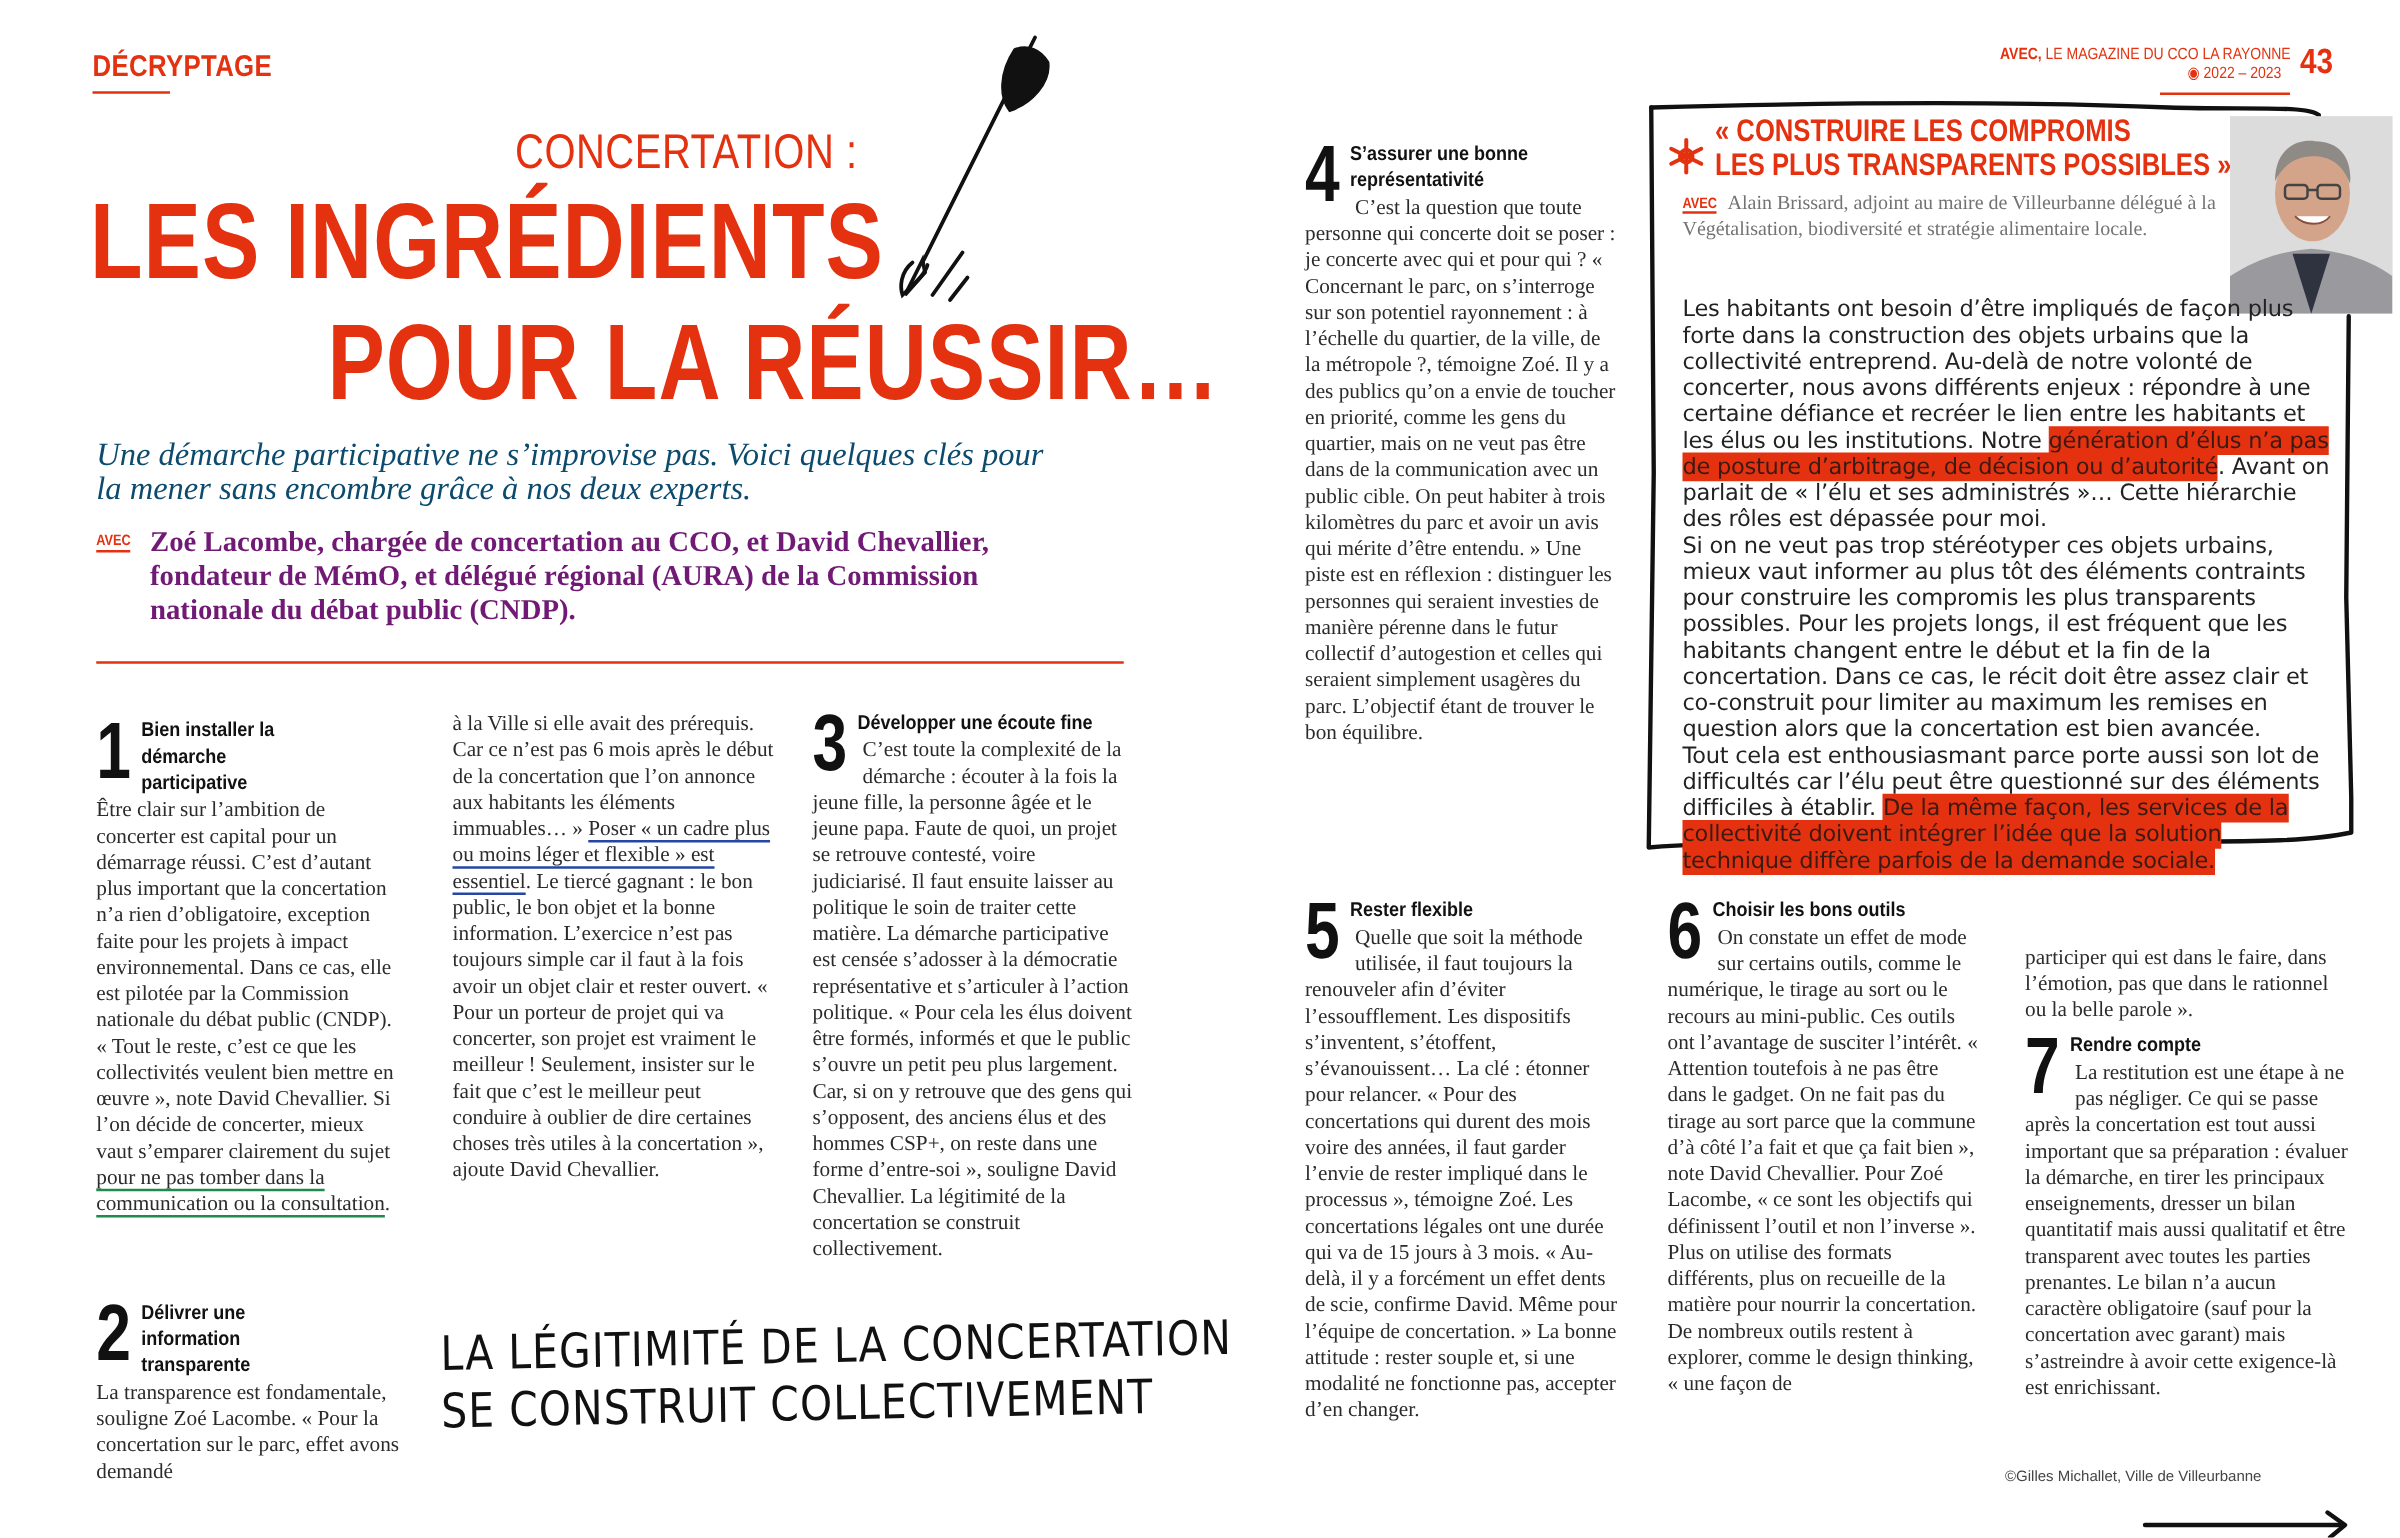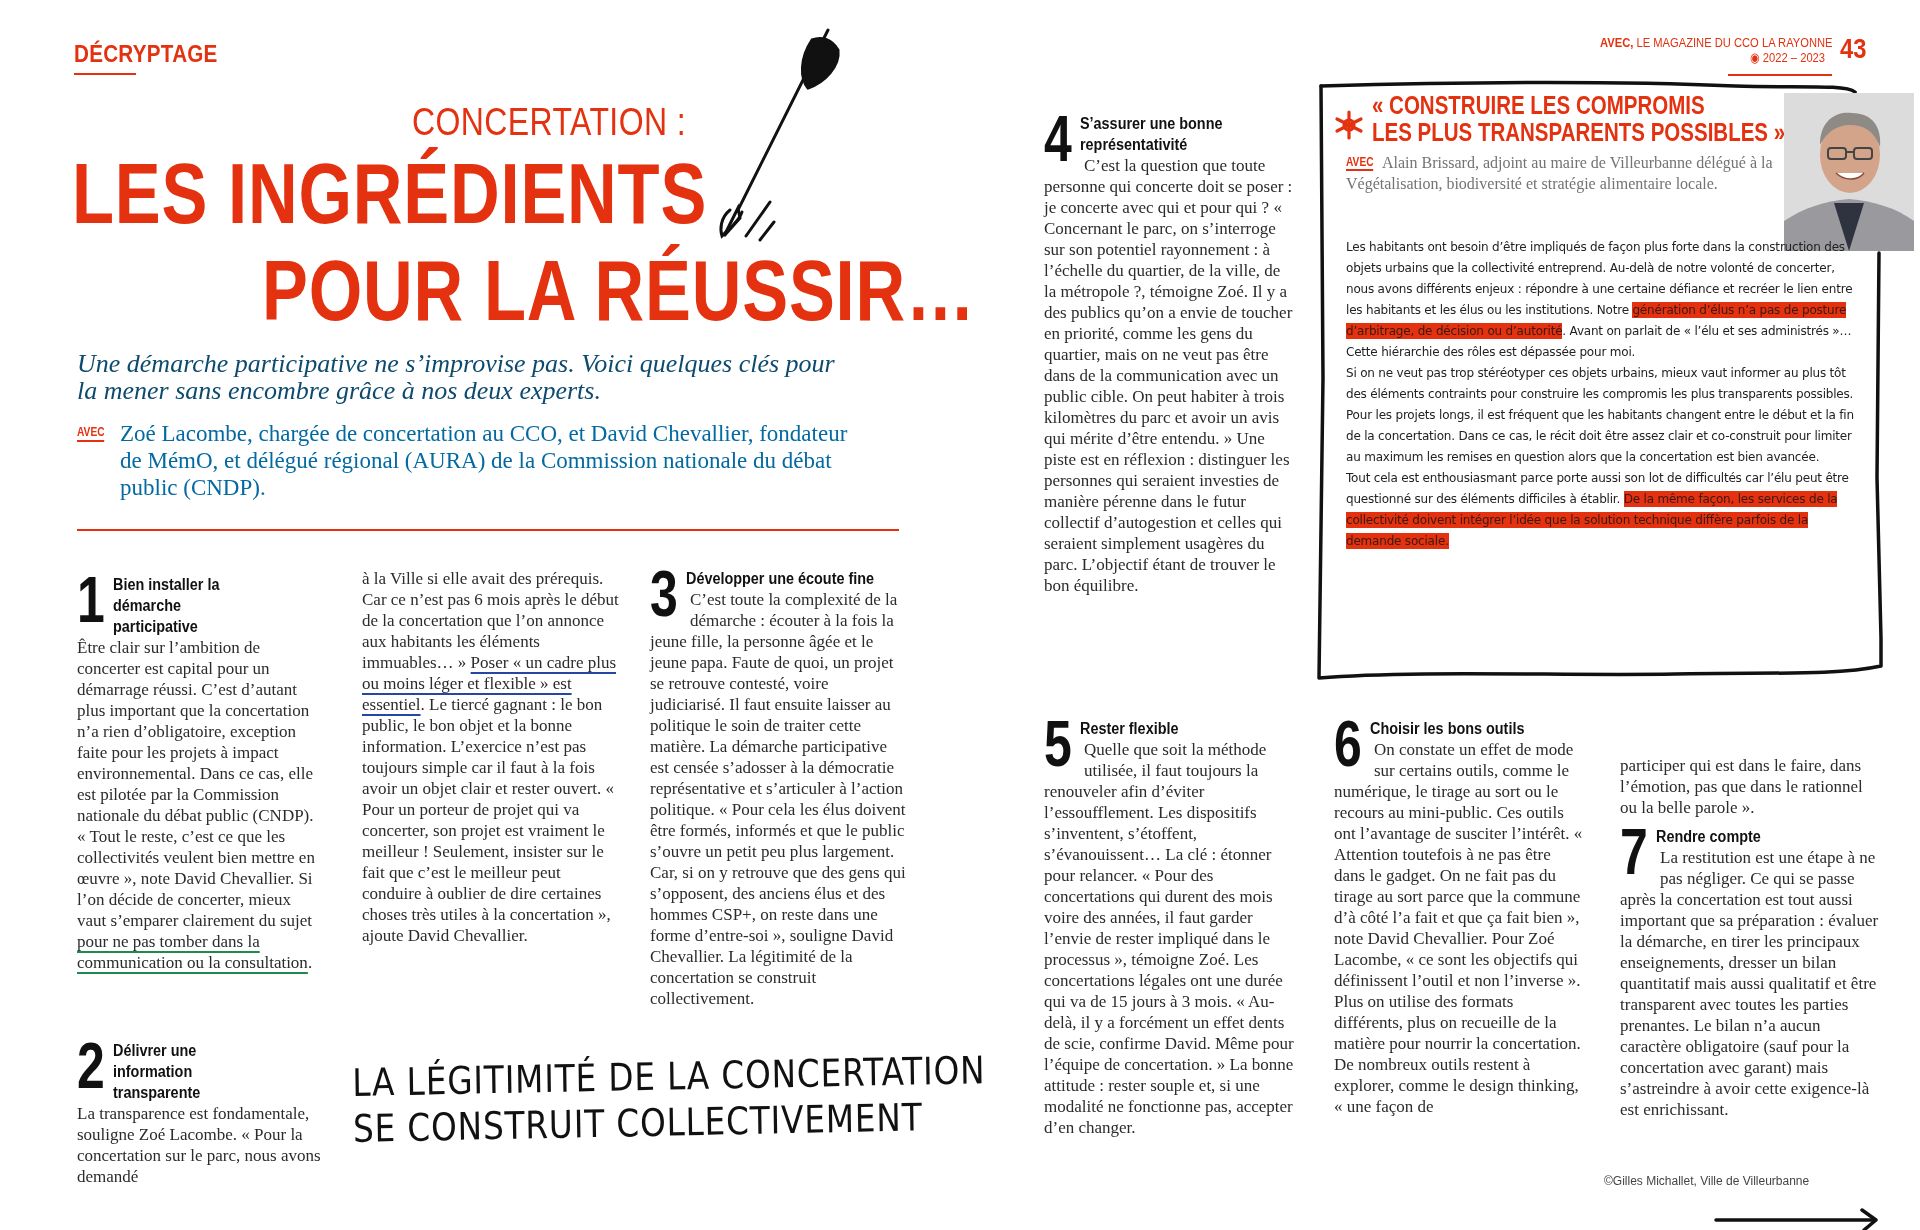--- a/index.html
+++ b/index.html
@@ -17,21 +17,21 @@
   .title-line { font-family:"Liberation Sans", sans-serif; font-weight:bold; color:#e4310f; font-size:86px;
      line-height:86px; transform:scaleX(0.80); transform-origin:left; white-space:nowrap; letter-spacing:1px; }
   #title-1 { left:72px; top:150px; }
   #title-2 { left:262px; top:247px; }
 
   #subtitle { left:77px; top:350px; width:780px; font-family:"Liberation Serif", serif; font-style:italic;
      font-size:26px; line-height:27px; color:#0c4a6e; }
   #byline-label { left:77px; top:425px; font-family:"Liberation Sans", sans-serif; font-weight:bold; font-size:12px;
      color:#e4310f; border-bottom:2px solid #e4310f; transform:scaleX(0.85); transform-origin:left; padding-bottom:1px; }
   #byline { left:120px; top:420px; width:740px; font-family:"Liberation Serif", serif; font-size:23px; line-height:27px;
-     color:#0369a1; }
+     color:#701a75;font-weight:bold; }
   #main-rule { left:77px; top:529px; width:822px; height:2px; background:#e4310f; }
 
   
   .col { position:absolute; font-family:"Liberation Serif", serif; font-size:17px; line-height:21px; color:#2b2b2b; }
   .big-num { float:left; font-family:"Liberation Sans", sans-serif; font-weight:bold; font-size:64px; line-height:50px;
      height:52px; margin-right:4px; margin-top:1px; color:#111; transform:scaleX(0.78); transform-origin:left; width:36px; }
   .item-title { font-family:"Liberation Sans", sans-serif; font-weight:bold; font-size:16px; line-height:21px; color:#111;
      display:block; transform:scaleX(0.9); transform-origin:left; white-space:nowrap; }
   .item-body { }
   .ul-blue { text-decoration:underline; text-decoration-color:#2546a3; text-decoration-thickness:2px; text-underline-offset:4px;text-align:center; }
@@ -58,21 +58,21 @@
   #col-4 { left:1044px; top:113px; width:250px; }
 
   
   #box-frame { left:1315px; top:78px; width:572px; height:610px; }
   #box-title { left:1372px; top:92px; font-family:"Liberation Sans", sans-serif; font-weight:bold; font-size:25px;
      line-height:27px; color:#e4310f; transform:scaleX(0.82); transform-origin:left; white-space:nowrap; }
   #box-star { left:1334px; top:110px; width:30px; height:30px; }
   #box-byline-label { left:1346px; top:155px; font-family:"Liberation Sans", sans-serif; font-weight:bold; font-size:12px;
      color:#e4310f; border-bottom:2px solid #e4310f; transform:scaleX(0.85); transform-origin:left; }
   #box-byline { left:1346px; top:152px; width:430px; font-family:"Liberation Serif", serif; font-size:16px; line-height:21px; color:#737373; text-indent:36px; }
-  #box-body { left:1346px; top:237px; width:520px; font-family:"DejaVu Sans", sans-serif; font-size:12px; line-height:21px;
+  #box-body { left:1346px; top:237px; width:520px; font-family:"DejaVu Sans", sans-serif; font-size:18px; line-height:21px;
      color:#222; letter-spacing:-0.2px; }
   .hl { background:#e4310f; color:#3a1a12; padding:1px 0; box-decoration-break:clone; -webkit-box-decoration-break:clone; }
   .box-para { margin:0; }
 
   #photo { left:1784px; top:93px; width:130px; height:158px; background:#d9d9d9; overflow:hidden; }
 
   #col-5 { left:1044px; top:718px; width:250px; }
   #col-6 { left:1334px; top:718px; width:250px; }
   #col-7a { left:1620px; top:755px; width:260px; }
   #col-7 { left:1620px; top:826px; width:260px; }
@@ -113,21 +113,21 @@
 
 <div class="col" id="col-1">
   <span class="big-num">1</span>
   <span class="item-title" style="white-space:normal;width:210px;">Bien installer la démarche participative</span>
   <span class="item-body"><span>Être clair sur l’ambition de concerter est capital pour un démarrage réussi. C’est d’autant plus important que la concertation n’a rien d’obligatoire, exception faite pour les projets à impact environnemental. Dans ce cas, elle est pilotée par la Commission nationale du débat public (CNDP). « Tout le reste, c’est ce que les collectivités veulent bien mettre en œuvre », note David Chevallier. Si l’on décide de concerter, mieux vaut s’emparer clairement du sujet </span><span class="ul-green">pour ne pas tomber dans la communication ou la consultation</span><span>.</span></span>
 </div>
 
 <div class="col" id="col-1b">
   <span class="big-num">2</span>
   <span class="item-title" style="white-space:normal;width:200px;">Délivrer une information transparente</span>
-  <span class="item-body">La transparence est fondamentale, souligne Zoé Lacombe. « Pour la concertation sur le parc, nous avons demandé</span>
+  <span class="item-body">La transparence est fondamentale, souligne Zoé Lacombe. « Pour la concertation sur le parc, effet avons demandé</span>
 </div>
 
 <div class="col" id="col-2">
   <span>à la Ville si elle avait des prérequis. Car ce n’est pas 6 mois après le début de la concertation que l’on annonce aux habitants les éléments immuables… » </span><span class="ul-blue">Poser « un cadre plus ou moins léger et flexible » est essentiel</span><span>. Le tiercé gagnant : le bon public, le bon objet et la bonne information. L’exercice n’est pas toujours simple car il faut à la fois avoir un objet clair et rester ouvert. « Pour un porteur de projet qui va concerter, son projet est vraiment le meilleur ! Seulement, insister sur le fait que c’est le meilleur peut conduire à oublier de dire certaines choses très utiles à la concertation », ajoute David Chevallier.</span>
 </div>
 
 <div class="col" id="col-3">
   <span class="big-num">3</span>
   <span class="item-title">Développer une écoute fine</span>
   <span class="item-body">C’est toute la complexité de la démarche : écouter à la fois la jeune fille, la personne âgée et le jeune papa. Faute de quoi, un projet se retrouve contesté, voire judiciarisé. Il faut ensuite laisser au politique le soin de traiter cette matière. La démarche participative est censée s’adosser à la démocratie représentative et s’articuler à l’action politique. « Pour cela les élus doivent être formés, informés et que le public s’ouvre un petit peu plus largement. Car, si on y retrouve que des gens qui s’opposent, des anciens élus et des hommes CSP+, on reste dans une forme d’entre-soi », souligne David Chevallier. La légitimité de la concertation se construit collectivement.</span>

